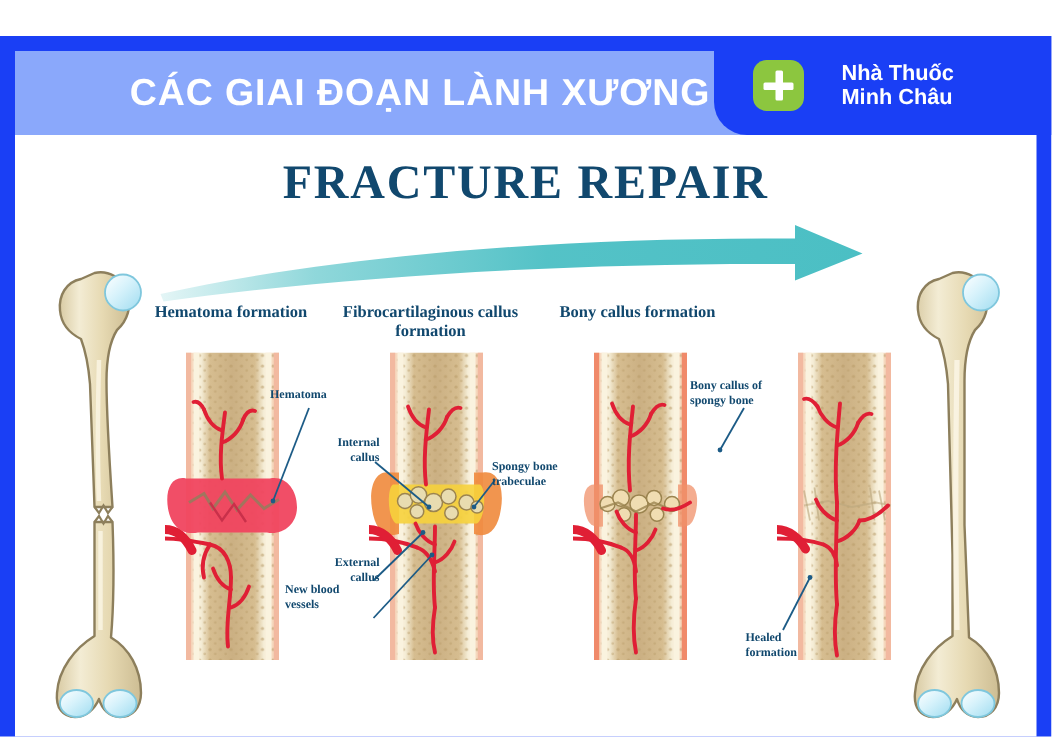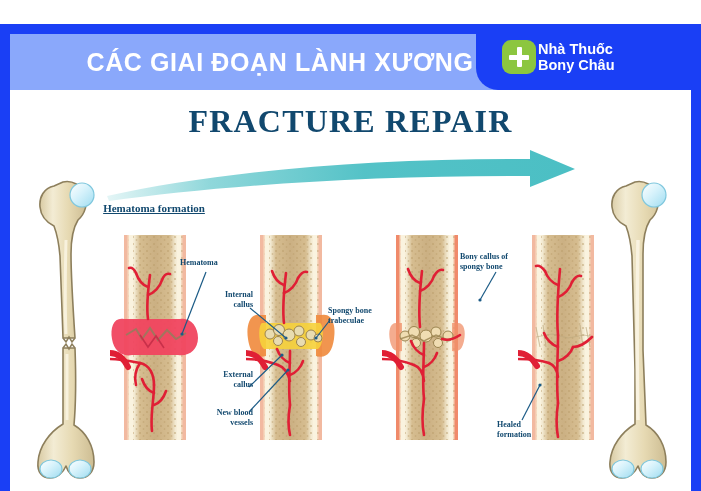--- a/index.html
+++ b/index.html
@@ -58,21 +58,21 @@
   #brand {
     position: absolute;
     right: 0px;
     top: 0px;
     width: 225px;
     height: 66px;
     background: #1a3ff5;
     border-bottom-left-radius: 22px;
     display: flex;
     align-items: center;
-    gap: 2px;
+    gap: 25px;
     padding-left: 26px;
     box-sizing: border-box;
   }
   #brand-logo {
     width: 34px;
     height: 34px;
     border-radius: 9px;
     background: #8cc63f;
     position: relative;
     flex: none;
@@ -123,42 +123,41 @@
   .stage-label {
     position: absolute;
     top: 112px;
     width: 130px;
     text-align: center;
     color: #11486e;
     font-family: "Liberation Serif", serif;
     font-weight: bold;
     font-size: 11px;
     line-height: 13px;
-    text-decoration: underline;
   }
   #stage-label-0 { left: 79px; }
   #stage-label-1 { left: 212px; }
   #stage-label-2 { left: 350px; }
   #stage-label-3 { left: 488px; }
 
   
   .callout {
     position: absolute;
     color: #11486e;
     font-family: "Liberation Serif", serif;
     font-weight: bold;
     font-size: 8px;
     line-height: 9.5px;
     white-space: pre-line;
   }
 
   #callout-hematoma      { left: 170px; top: 168px; text-align: left; }
   #callout-internal      { left: 185px; top: 200px; width: 58px; text-align: right; }
   #callout-external      { left: 185px; top: 280px; width: 58px; text-align: right; }
-  #callout-vessels       { left: 180px; top: 318px; width: 63px; text-align: right; }
+  #callout-vessels       { left: 180px; top: 298px; width: 63px; text-align: left; }
   #callout-spongy        { left: 318px; top: 216px; text-align: left; }
   #callout-bonycallus    { left: 450px; top: 162px; text-align: left; }
   #callout-healed        { left: 487px; top: 330px; text-align: left; }
 
   #leader-svg {
     position: absolute;
     left: 0; top: 0;
     width: 681px; height: 415px;
     pointer-events: none;
   }
@@ -183,41 +182,45 @@
     <div id="header-title">CÁC GIAI ĐOẠN LÀNH XƯƠNG</div>
   </div>
 
   <div id="brand">
     <div id="brand-logo">
       <div class="bar-h"></div>
       <div class="bar-v"></div>
     </div>
     <div>
       <div class="brand-text">Nhà Thuốc</div>
-      <div class="brand-text">Bony Châu</div>
+      <div class="brand-text">Minh Châu</div>
     </div>
   </div>
 
   <div id="canvas">
 
     <div id="main-title">FRACTURE REPAIR</div>
 
     <svg id="arrow-svg" viewBox="0 0 500 55">
       <defs>
         <linearGradient id="arrGrad" x1="0" y1="0" x2="1" y2="0">
           <stop offset="0%" stop-color="#4bbfc4" stop-opacity="0.15"></stop>
           <stop offset="22%" stop-color="#4bbfc4" stop-opacity="0.62"></stop>
           <stop offset="55%" stop-color="#4bbfc4" stop-opacity="0.95"></stop>
           <stop offset="100%" stop-color="#4bbfc4" stop-opacity="1"></stop>
         </linearGradient>
       </defs>
       <path d="M2,46 C110,22 260,8 425,9 L425,0 L470,19 L425,37 L425,26 C262,25 112,36 4,51 Z" fill="url(#arrGrad)"></path>
     </svg>
 
     <div class="stage-label" id="stage-label-0">Hematoma
+formation</div>
+    <div class="stage-label" id="stage-label-1">Fibrocartilaginous
+callus formation</div>
+    <div class="stage-label" id="stage-label-2">Bony callus
 formation</div>
 
     <svg class="femur" id="femur-left" viewBox="0 0 72 320">
       <defs>
         <linearGradient id="boneG" x1="0" y1="0" x2="1" y2="0">
           <stop offset="0%" stop-color="#d9cba4"></stop>
           <stop offset="28%" stop-color="#f3ecd4"></stop>
           <stop offset="62%" stop-color="#e6d9b2"></stop>
           <stop offset="100%" stop-color="#cdbd93"></stop>
         </linearGradient>

